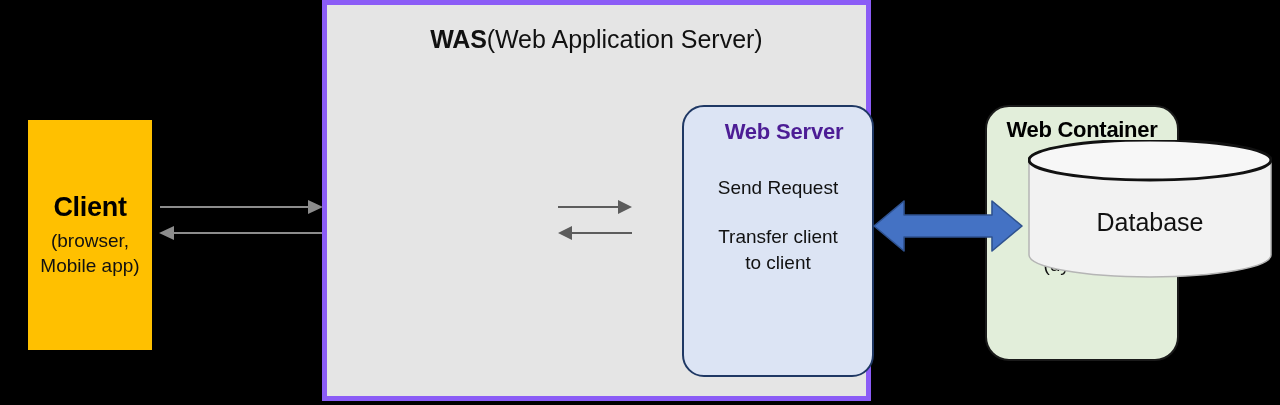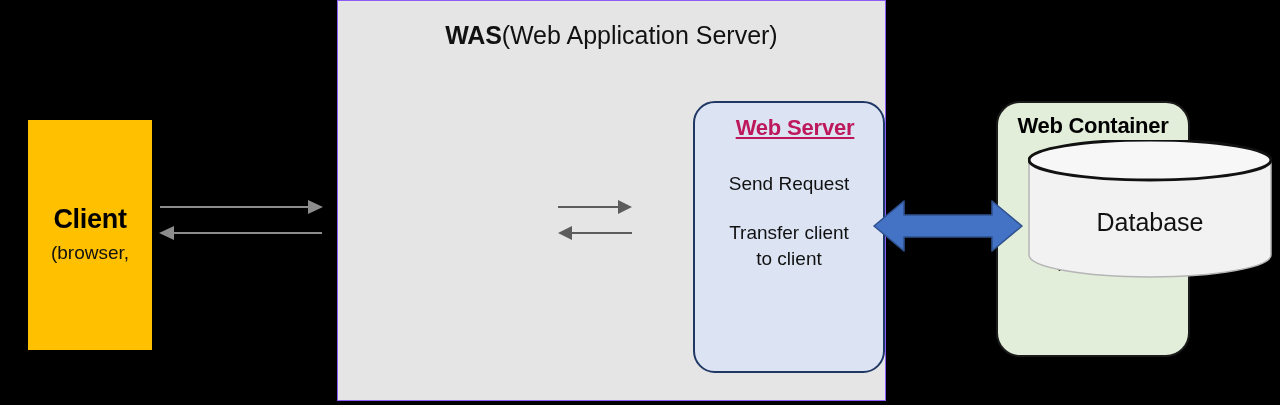--- a/index.html
+++ b/index.html
@@ -16,23 +16,22 @@
   }
 
   
   #was-container {
     position: absolute;
     left: 322px;
     top: 0px;
     width: 549px;
     height: 401px;
     background: #E5E5E5;
-    border: 1px solid #8b5cf6;
-    box-sizing: border-box;
-    margin-left: 15px;
+    border: 5px solid #8b5cf6;
+    box-sizing: border-box;
   }
   #was-title {
     position: absolute;
     left: 0;
     top: 20px;
     width: 100%;
     text-align: center;
     font-size: 25px;
     color: #111111;
     white-space: nowrap;
@@ -87,23 +86,22 @@
     border-radius: 22px;
     box-sizing: border-box;
   }
   #web-server-title {
     position: absolute;
     left: 12px; right: 0;
     top: 12px;
     text-align: center;
     font-size: 22px;
     font-weight: bold;
-    color: #be185d;
+    color: #4c1d95;
     letter-spacing: -0.2px;
-    text-decoration: underline;
   }
   #web-server-lines {
     position: absolute;
     left: 0; right: 0;
     top: 68px;
     text-align: center;
     color: #111111;
     font-size: 19px;
     line-height: 1.33;
   }
@@ -204,20 +202,21 @@
     <div id="web-container-note">
       <div>(dynamic</div>
     </div>
   </div>
 </div>
 
 <div id="client-box">
   <div id="client-title">Client</div>
   <div id="client-sub">
     <div>(browser,</div>
+    <div>Mobile app)</div>
   </div>
 </div>
 
 <svg id="database-shape" width="244" height="150" viewBox="0 0 244 150">
 
   <path d="M1,20 L1,115 A121,22 0 0 0 243,115 L243,20 Z" fill="#F2F2F2" stroke="#B5B5B5" stroke-width="1.5"></path>
 
   <ellipse cx="122" cy="20" rx="121" ry="20" fill="#F7F7F7" stroke="#111111" stroke-width="3"></ellipse>
 </svg>
 <div id="database-label">Database</div>

